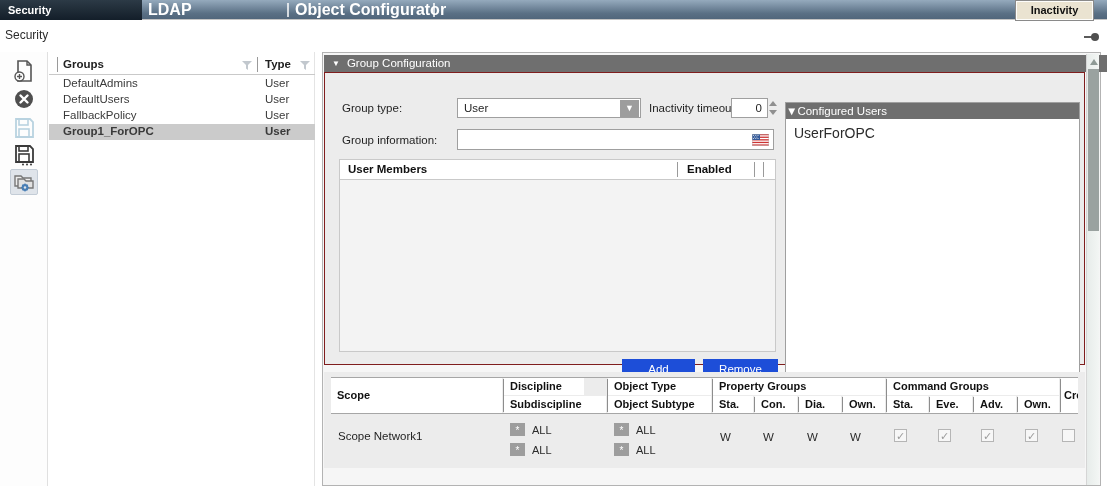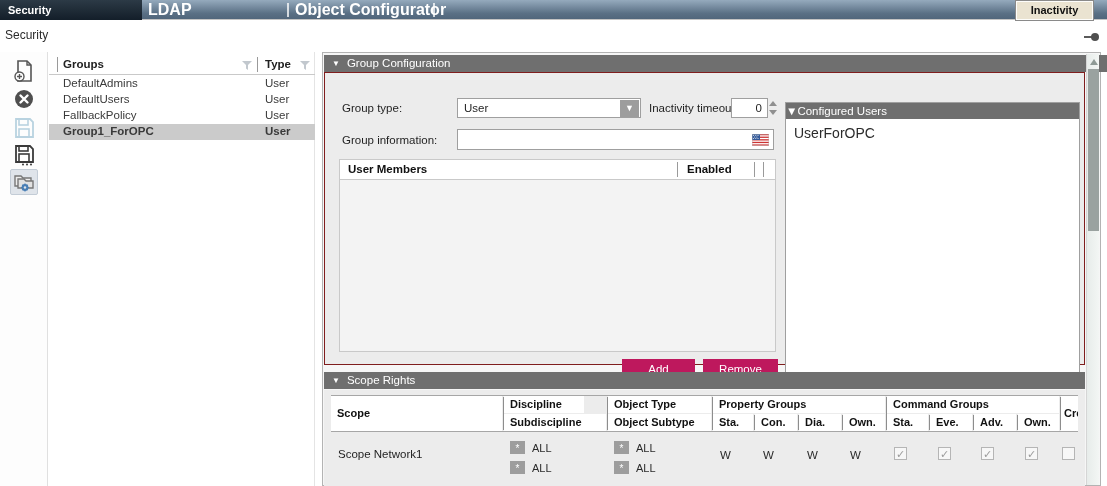--- a/index.html
+++ b/index.html
@@ -65,31 +65,31 @@
   .spin .up { top:3px; border-bottom:5px solid #8f8f8f; }
   .spin .dn { bottom:3px; border-top:5px solid #8f8f8f; }
 
   .um-table { position:absolute; left:14px; top:86px; width:437px; height:193px;
     background:#f3f3f3; border:1px solid #c9c9c9; }
   .um-head { position:absolute; left:0; top:0; width:100%; height:20px; background:#fff;
     border-bottom:1px solid #c9c9c9; }
   .um-h-sep { position:absolute; top:2px; width:1px; height:15px; background:#9a9a9a; }
   .um-h-lbl { position:absolute; top:3px; font-size:11.5px; font-weight:bold; color:#111; }
 
-  .btn { position:absolute; height:20px; background:#be185d; color:#fff; font-size:11.5px;
+  .btn { position:absolute; height:20px; background:#1d4ed8; color:#fff; font-size:11.5px;
     text-align:center; line-height:20px; }
 
   .cu-panel { position:absolute; left:460px; top:29px; width:295px; height:277px;
     border:1px solid #9f9f9f; background:#fff; }
   .cu-header { position:absolute; left:0; top:0; width:100%; height:16px; background:#6f6f6f;
     color:#fff; font-size:11.5px; line-height:16px; }
   .cu-user { position:absolute; left:8px; top:22px; font-size:14px; color:#2b2b2b; }
 
   
-  .sr-body { position:absolute; left:1px; top:337px; width:761px; height:96px; background:#ececec; }
+  .sr-body { position:absolute; left:1px; top:319px; width:761px; height:96px; background:#ececec; }
   .sr-table { position:absolute; left:7px; top:5px; width:747px; }
   .sr-hcell { position:absolute; background:#fff; font-size:11px; font-weight:bold; color:#111;
     padding:2px 0 0 6px; height:17px; }
   .sr-vsep { position:absolute; width:1px; background:#8d8d8d; }
   .sr-hline { position:absolute; height:1px; background:#a6a6a6; }
   .star-btn { display:inline-block; width:15px; height:13px; background:#9d9d9d; color:#fff;
     font-size:10px; text-align:center; line-height:15px; vertical-align:middle; }
   .all-txt { display:inline-block; font-size:11px; color:#2b2b2b; margin-left:7px; vertical-align:middle; }
   .sr-cellrow { position:absolute; height:16px; }
   .w-val { position:absolute; font-size:11.5px; color:#2b2b2b; }

